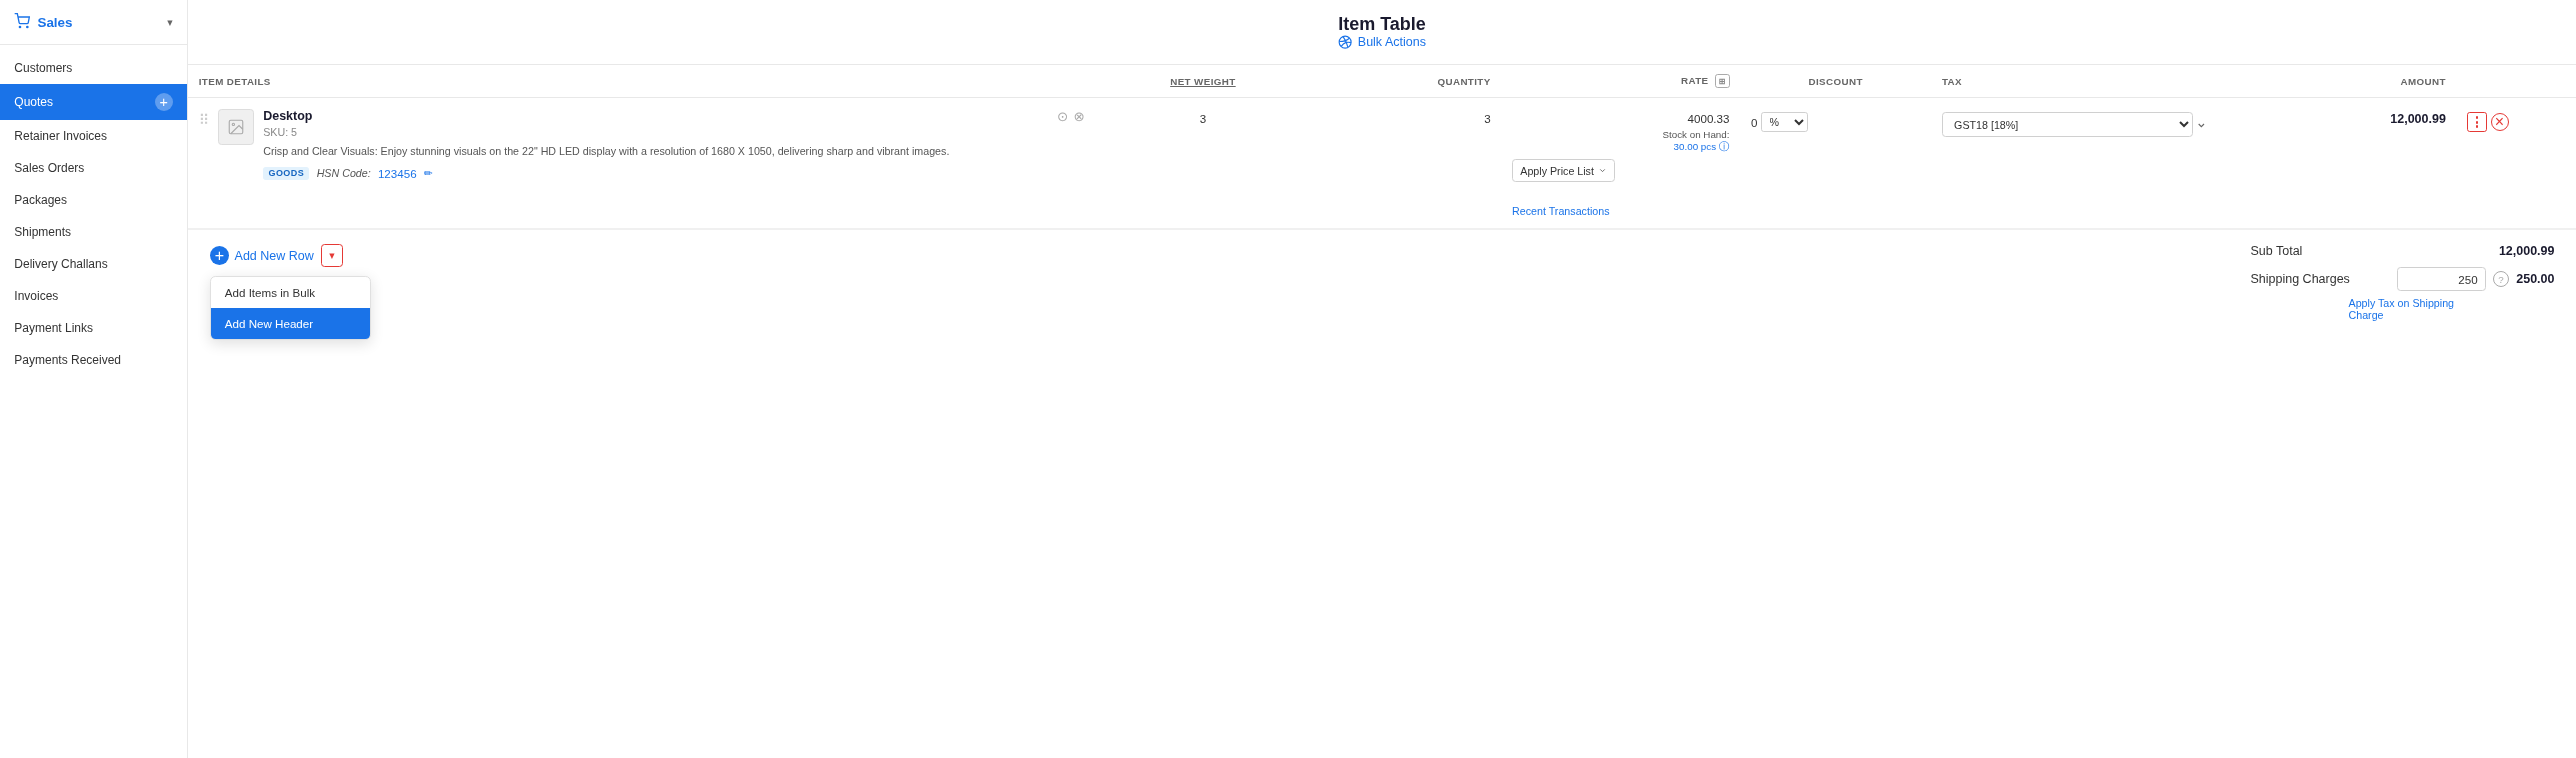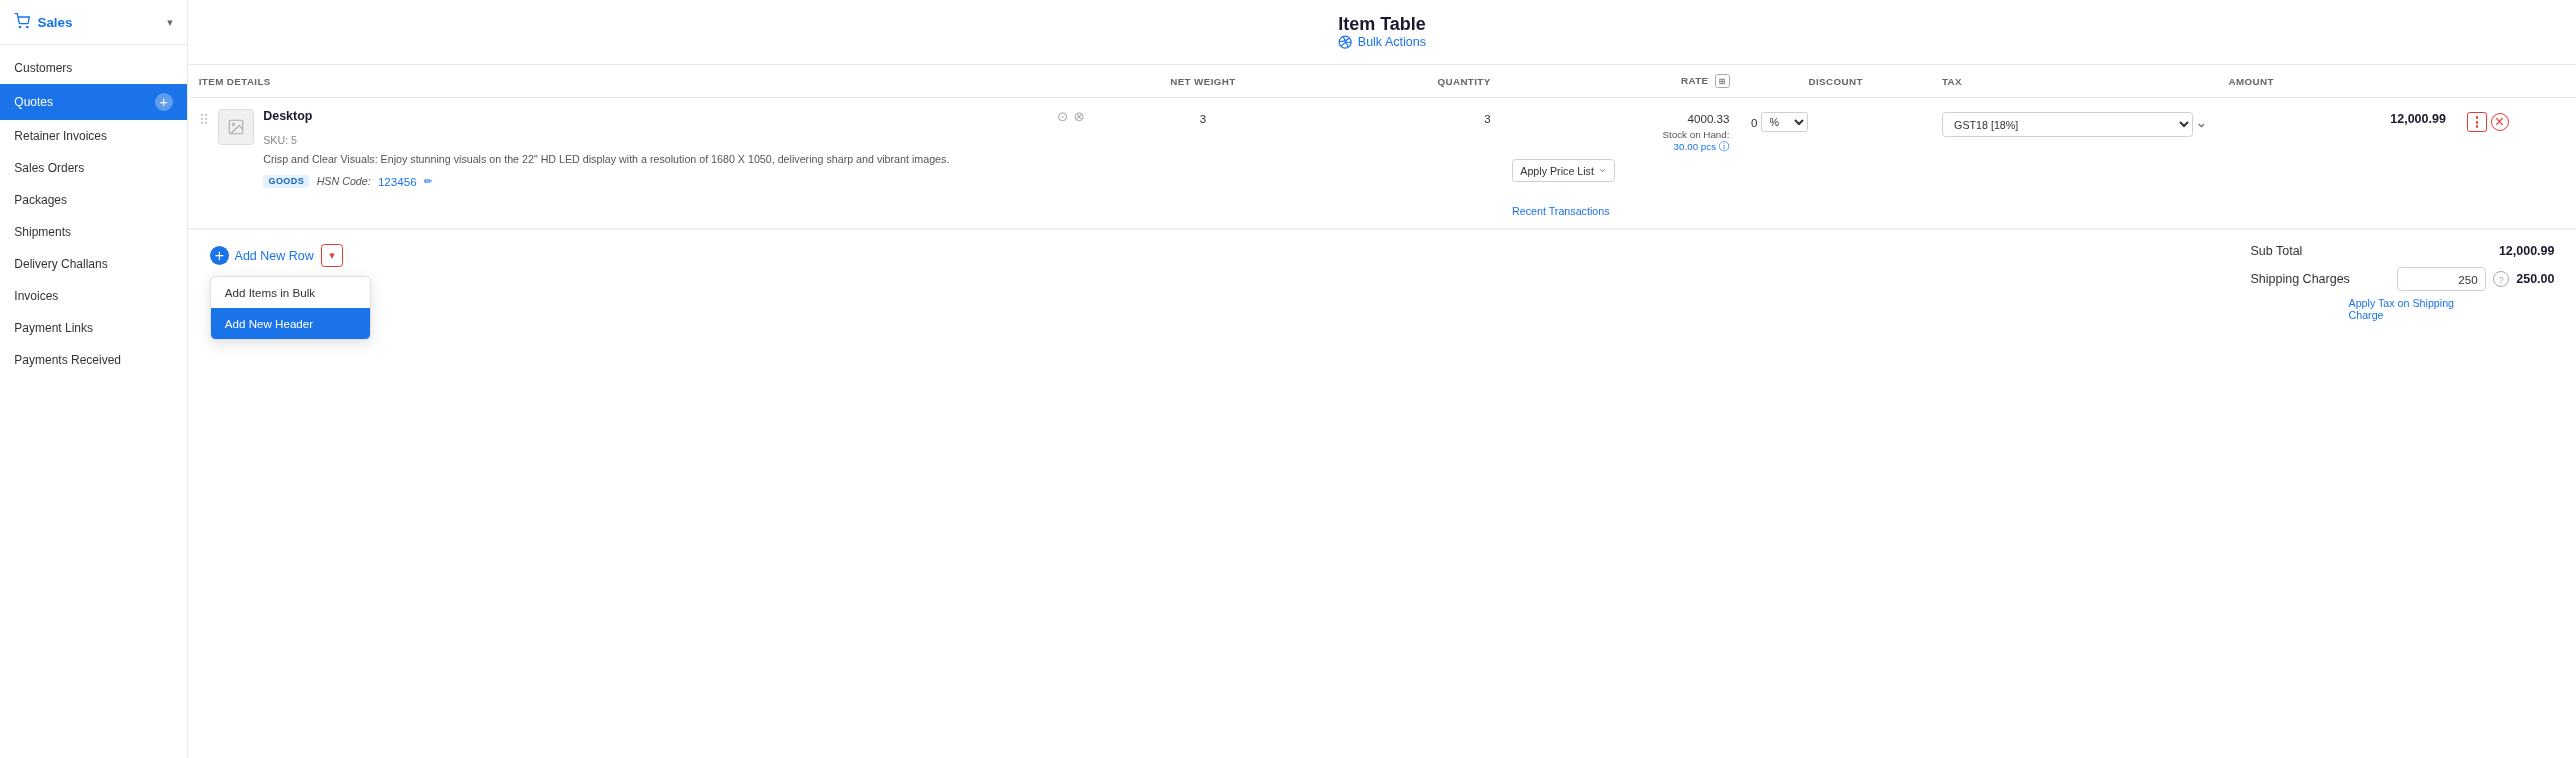--- a/index.html
+++ b/index.html
@@ -116,21 +116,21 @@
       font-size: 9.8px;
       font-weight: 600;
       color: #666;
       text-align: left;
       letter-spacing: 0.4px;
       text-transform: uppercase;
       white-space: nowrap;
     }
 
     .col-item { width: 38%; }
-    .col-netweight { width: 9%; text-align: center; }
+    .col-netweight { width: 9%; text-align: center; text-decoration: underline; }
     .col-qty { width: 8%; text-align: right; }
     .col-rate { width: 10%; text-align: right; }
     .col-discount { width: 8%; text-align: center; }
     .col-tax { width: 12%; }
     .col-amount { width: 10%; text-align: right; }
     .col-action { width: 5%; }
 
     .item-row td {
       padding: 10.7px;
       border-bottom: 0.9px solid #f0f0f0;
@@ -157,21 +157,21 @@
       color: #aaa;
       font-size: 16px;
       flex-shrink: 0;
     }
     .item-info { flex: 1; }
     .item-name {
       font-weight: 600;
       color: #1a1a2e;
       font-size: 12.5px;
     }
-    .item-sku { color: #888; font-size: 10.7px; margin-top: 10px; }
+    .item-sku { color: #888; font-size: 10.7px; margin-top: 2px; }
     .item-desc {
       color: #555;
       font-size: 10.7px;
       margin-top: 5.4px;
       line-height: 1.5;
     }
     .item-tags {
       display: flex;
       align-items: center;
       gap: 7.2px;
@@ -499,21 +499,21 @@
         <tr>
           <th class="col-item">ITEM DETAILS</th>
           <th class="col-netweight" style="text-align:center">NET WEIGHT</th>
           <th class="col-qty" style="text-align:right">QUANTITY</th>
           <th class="col-rate" style="text-align:right">
             RATE
             <span class="rate-icon">⊞</span>
           </th>
           <th class="col-discount" style="text-align:center">DISCOUNT</th>
           <th class="col-tax">TAX</th>
-          <th class="col-amount" style="text-align:left">AMOUNT</th>
+          <th class="col-amount" style="text-align:right">AMOUNT</th>
           <th class="col-action"></th>
         </tr>
       </thead>
       <tbody>
         <tr class="item-row">
 
           <td>
             <div class="item-details-cell">
               <span class="drag-handle">⠿</span>
               <div class="item-image">

